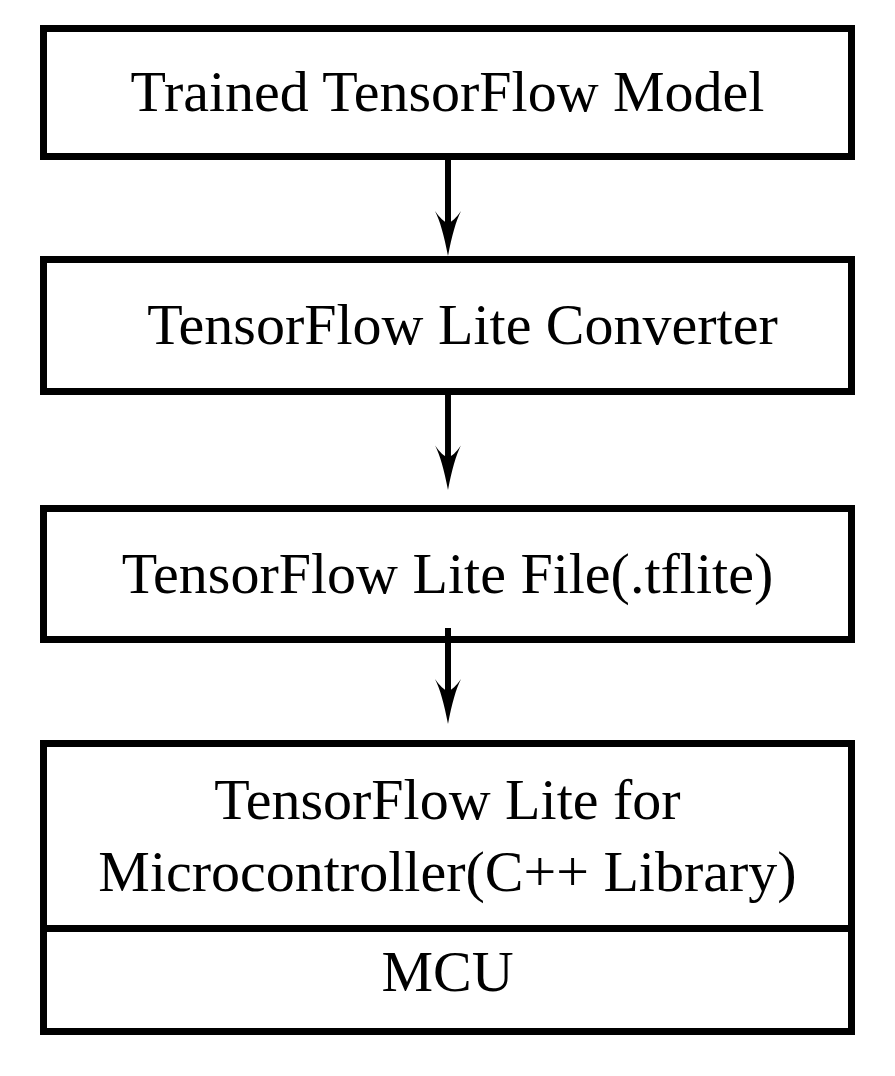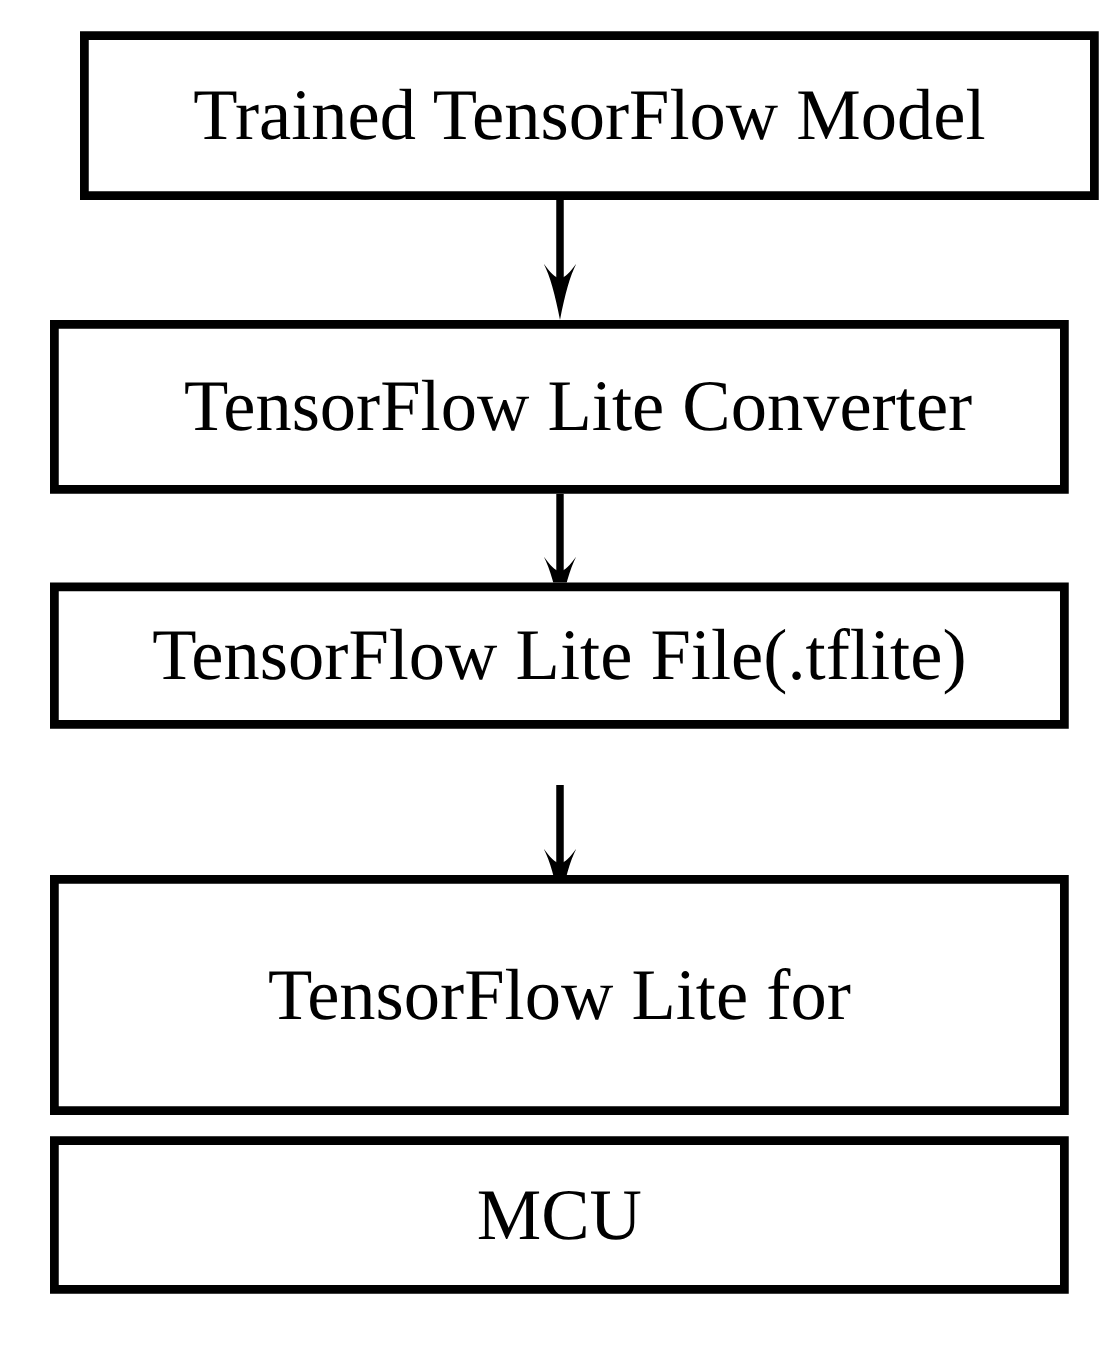--- a/index.html
+++ b/index.html
@@ -25,24 +25,24 @@
     background: #ffffff;
     display: flex;
     flex-direction: column;
     align-items: center;
     justify-content: center;
     text-align: center;
     font-size: 58px;
     line-height: 1.25;
     white-space: nowrap;
   }
-  .box-1 { top: 25px;  height: 135px; margin-left: 24px; }
+  .box-1 { top: 25px;  height: 135px; }
   .box-2 { top: 256px; height: 139px; padding-left: 30px; }
-  .box-3 { top: 466px; height: 117px; }
-  .box-4 { top: 700px; height: 192px; z-index: 2; }
+  .box-3 { top: 505px; height: 138px; }
+  .box-4 { top: 740px; height: 192px; z-index: 2; }
   .box-5 { top: 909px; height: 126px; z-index: 1; }
   .flow-box .line { display: block; }
   .flow-arrow {
     position: absolute;
     left: 433px;
     width: 30px;
   }
   .arrow-1 { top: 160px; height: 96px; }
   .arrow-2 { top: 395px; height: 95px; }
   .arrow-3 { top: 628px; height: 96px; }
@@ -81,19 +81,20 @@
 
   <div class="flow-arrow arrow-3">
     <svg viewBox="0 0 30 96" aria-hidden="true">
       <line x1="15" y1="0" x2="15" y2="64" stroke="#000000" stroke-width="6"></line>
       <path d="M15,96 C 11,75 7,61 2,51 C 7,58 11,62 15,63 C 19,62 23,58 28,51 C 23,61 19,75 15,96 Z" fill="#000000"></path>
     </svg>
   </div>
 
   <div class="flow-box box-4">
     <span class="line">TensorFlow Lite for</span>
+    <span class="line">Microcontroller(C++ Library)</span>
   </div>
 
   <div class="flow-box box-5">
     <span class="line">MCU</span>
   </div>
 
 </div>
 
 </body></html>

